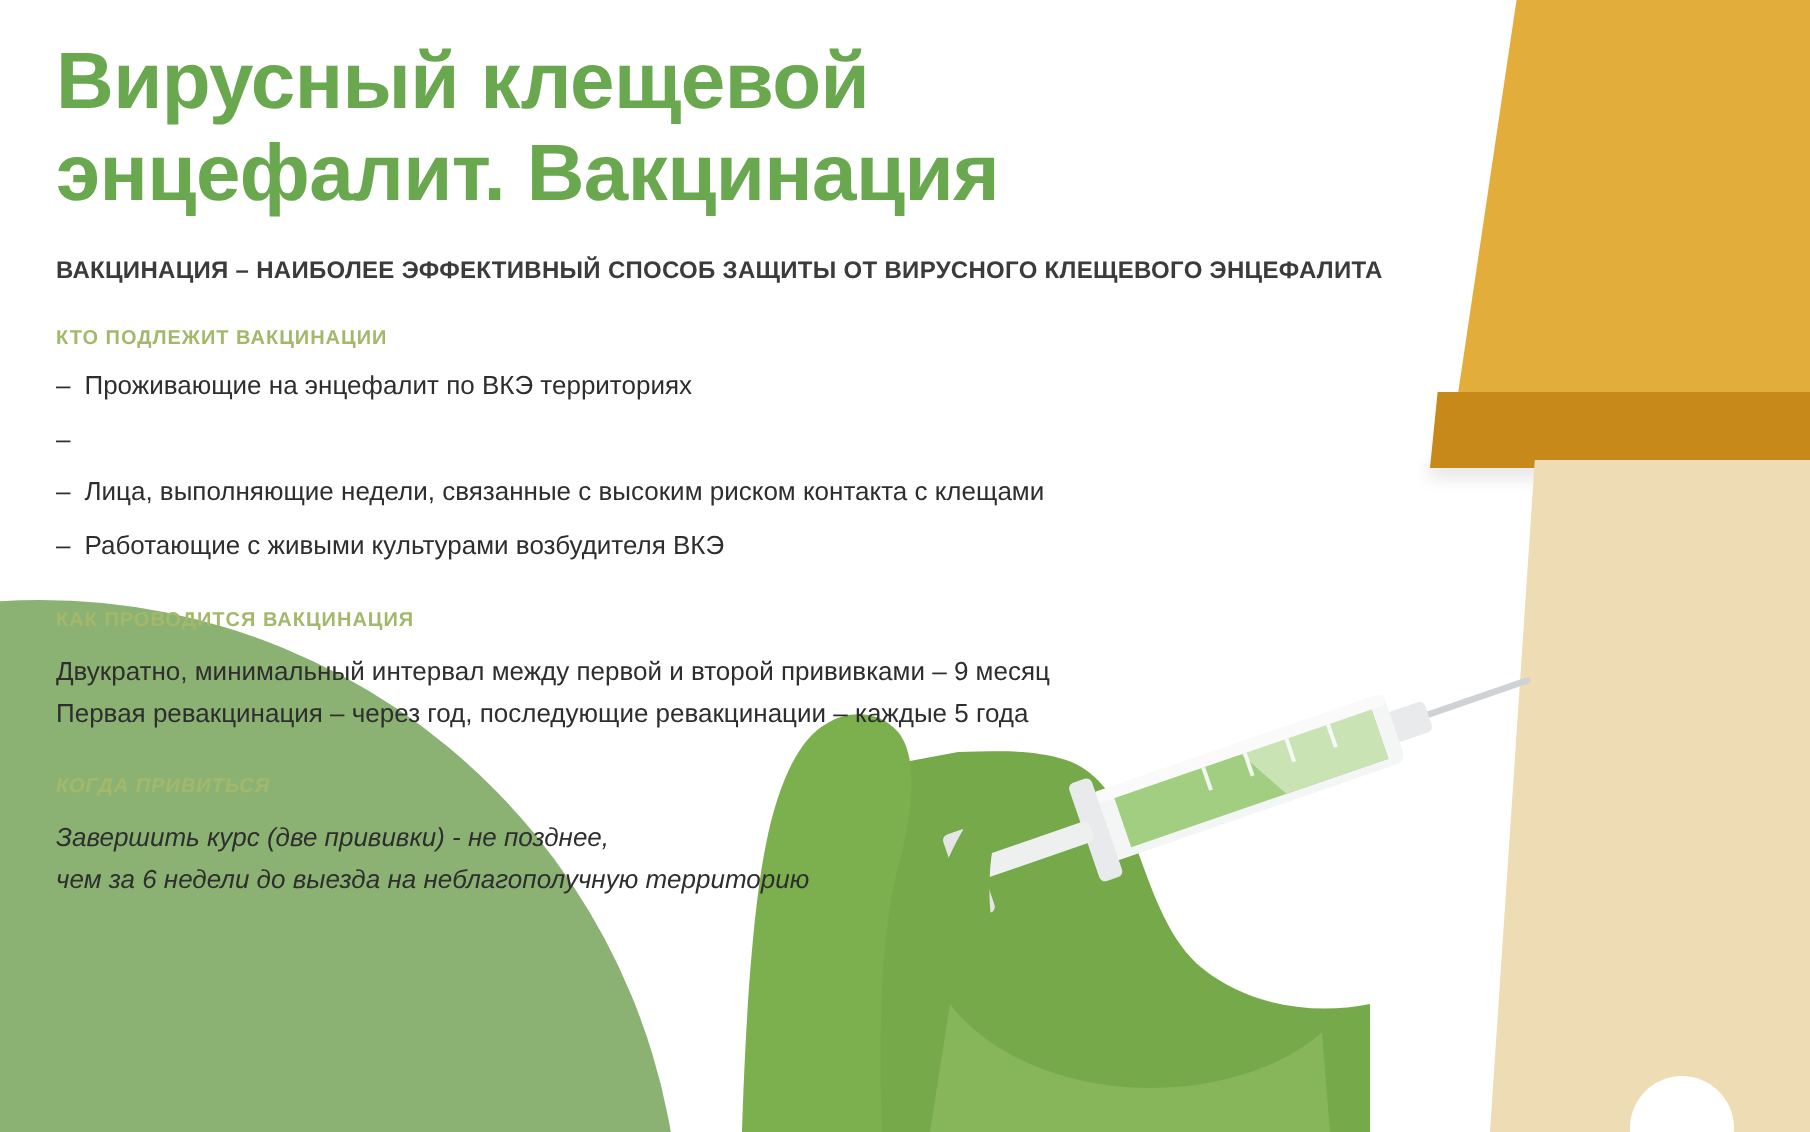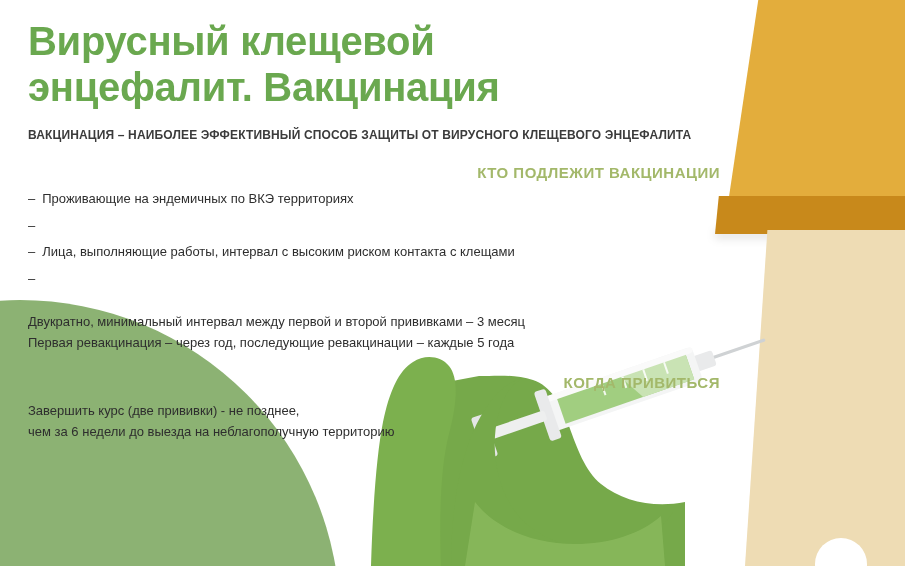--- a/index.html
+++ b/index.html
@@ -126,30 +126,29 @@
   .subtitle {
     margin-top: 17px;
     color: #3b3b3b;
     font-size: 12px;
     font-weight: bold;
     letter-spacing: 0.15px;
     text-transform: uppercase;
   }
 
   .section { margin-top: 22px; }
-  .section.tight { margin-top: 21px; }
+  .section.tight { margin-top: 21px; font-style: italic; }
 
   .section-head {
     color: #a3b86a;
-    font-size: 15px;
+    font-size: 10px;
     font-weight: bold;
     letter-spacing: 0.5px;
     text-transform: uppercase;
     margin-bottom: 9px;
-    text-align: right;
   }
 
   .bullet-list { list-style: none; }
   .bullet-list li {
     display: flex;
     align-items: baseline;
     color: #2e2e2e;
     font-size: 13px;
     line-height: 1.45;
     margin-bottom: 8px;
@@ -230,37 +229,39 @@
 
     <h1 class="title">Вирусный клещевой энцефалит. Вакцинация</h1>
 
     <p class="subtitle">ВАКЦИНАЦИЯ – НАИБОЛЕЕ ЭФФЕКТИВНЫЙ СПОСОБ ЗАЩИТЫ ОТ ВИРУСНОГО КЛЕЩЕВОГО ЭНЦЕФАЛИТА</p>
 
     <div class="section">
       <div class="section-head">КТО ПОДЛЕЖИТ ВАКЦИНАЦИИ</div>
       <ul class="bullet-list">
         <li>
           <span class="bullet-dash">–</span>
-          <span>Проживающие на эндемичных по ВКЭ территориях</span>
-        </li>
-        <li>
-          <span class="bullet-dash">–</span>
-        </li>
-        <li>
-          <span class="bullet-dash">–</span>
-          <span>Лица, выполняющие работы, интервал с высоким риском контакта с клещами</span>
-        </li>
-        <li>
-          <span class="bullet-dash">–</span>
+          <span>Проживающие на энцефалит по ВКЭ территориях</span>
+        </li>
+        <li>
+          <span class="bullet-dash">–</span>
+        </li>
+        <li>
+          <span class="bullet-dash">–</span>
+          <span>Лица, выполняющие недели, связанные с высоким риском контакта с клещами</span>
+        </li>
+        <li>
+          <span class="bullet-dash">–</span>
+          <span>Работающие с живыми культурами возбудителя ВКЭ</span>
         </li>
       </ul>
     </div>
 
     <div class="section">
-      <p class="para">Двукратно, минимальный интервал между первой и второй прививками – 3 месяц</p>
+      <div class="section-head">КАК ПРОВОДИТСЯ ВАКЦИНАЦИЯ</div>
+      <p class="para">Двукратно, минимальный интервал между первой и второй прививками – 9 месяц</p>
       <p class="para">Первая ревакцинация – через год, последующие ревакцинации – каждые 5 года</p>
     </div>
 
     <div class="section tight">
       <div class="section-head">КОГДА ПРИВИТЬСЯ</div>
       <p class="para">Завершить курс (две прививки) -  не позднее,</p>
       <p class="para">чем за 6 недели до выезда на неблагополучную территорию</p>
     </div>
 
   </div>

